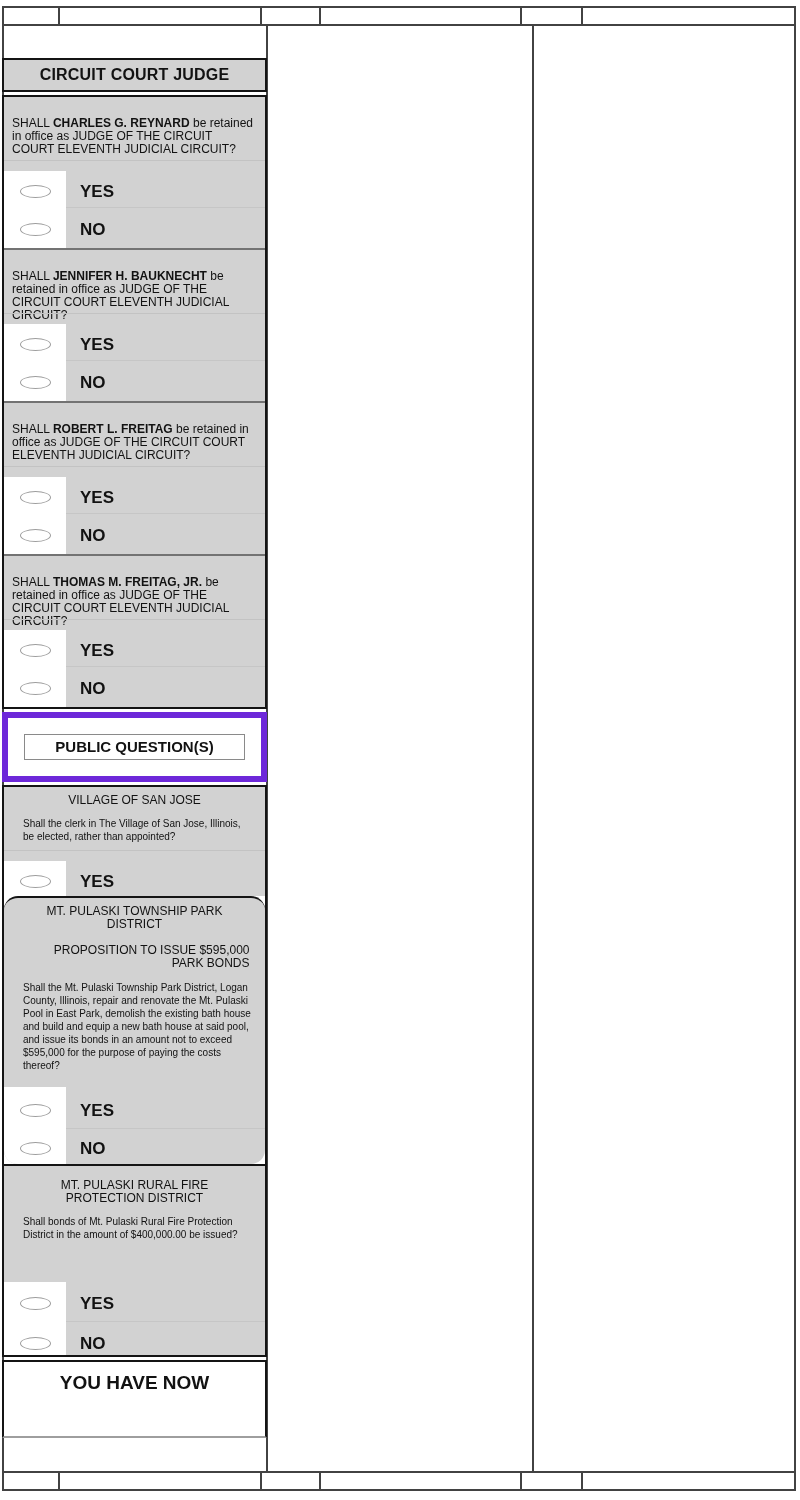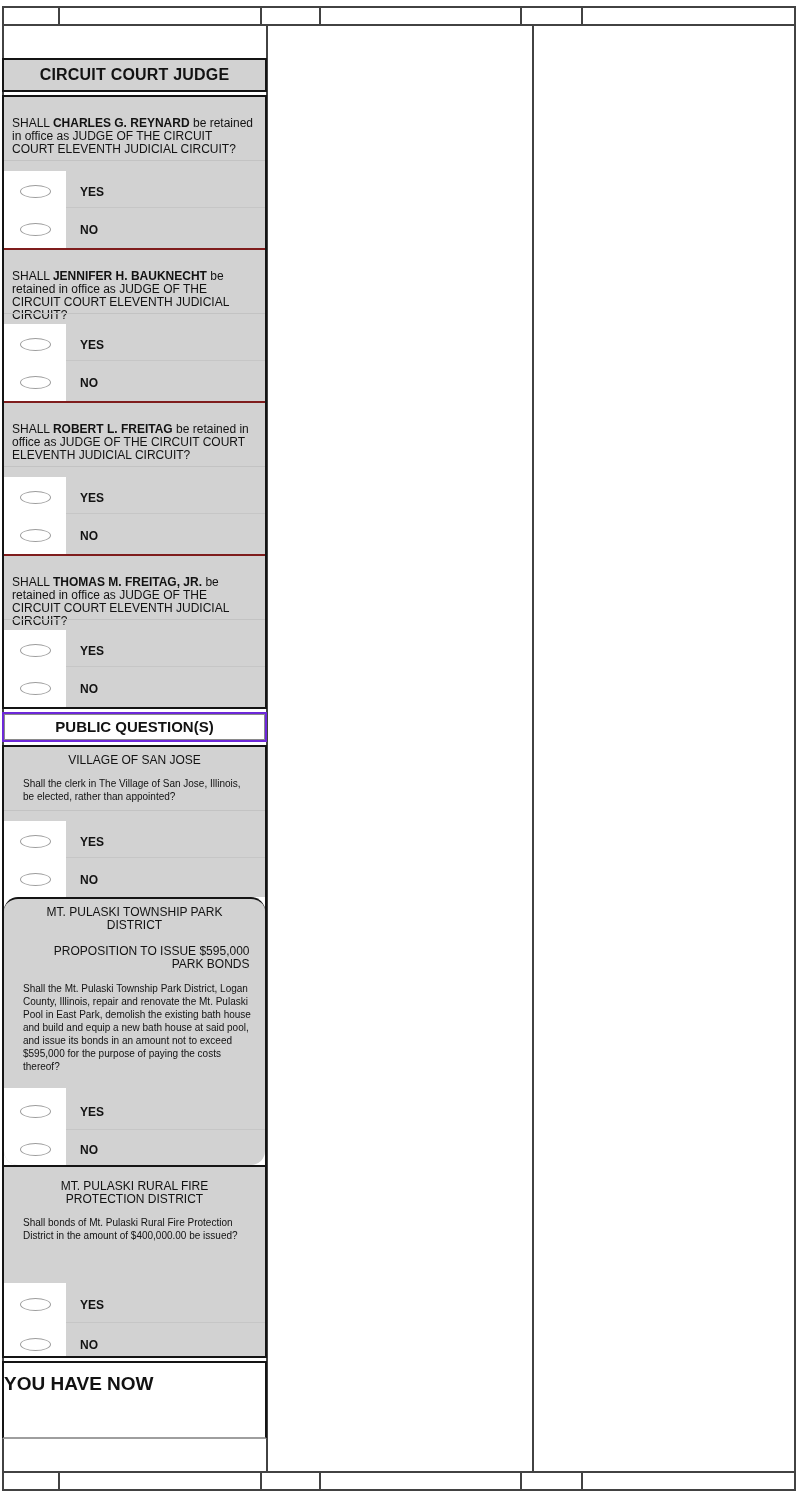--- a/index.html
+++ b/index.html
@@ -22,57 +22,57 @@
 
   
   .content-col{position:absolute;left:2px;top:58px;width:265px;}
   .content-col > *{box-sizing:border-box;width:265px;}
 
   .header-box{height:34px;border:2px solid #141414;background:#d2d2d2;margin-bottom:3px;
               display:flex;align-items:center;justify-content:center;
               font-weight:bold;font-size:16px;letter-spacing:0.2px;}
 
   .judicial-box{border:2px solid #141414;margin-bottom:3px;}
-  .qblock{position:relative;height:151px;background:#d2d2d2;border-top:2px solid #7f1d1d;overflow:hidden;}
+  .qblock{position:relative;height:151px;background:#d2d2d2;border-top:2px solid #737373;overflow:hidden;}
   .qblock:first-child{border-top:none;}
   .q-text{padding:20px 12px 0 8px;font-size:12px;line-height:13px;}
 
   .oval-area{position:absolute;left:0;top:74px;bottom:0;width:62px;background:#ffffff;}
   .sep1{position:absolute;left:0;right:0;top:63px;height:1px;background:#c3c3c3;}
   .sep2{position:absolute;left:62px;right:0;top:110px;height:1px;background:#c6c6c6;}
 
   .opt{position:absolute;left:0;height:20px;width:100%;}
   .opt .oval{position:absolute;left:16px;top:3px;width:31px;height:13px;background:#fff;
              border:1px solid #9d9d9d;border-radius:50%;box-sizing:border-box;}
-  .opt .opt-label{position:absolute;left:76px;top:0;font-weight:bold;font-size:12px;line-height:20px;}
+  .opt .opt-label{position:absolute;left:76px;top:0;font-weight:bold;font-size:17px;line-height:20px;}
   .opt-yes{top:85px;} .opt-no{top:123px;}
 
-  .pq-box{border:2px solid #6d28d9;background:#fff;padding:0;margin-bottom:3px;}
+  .pq-box{border:6px solid #6d28d9;background:#fff;padding:16px;margin-bottom:3px;}
   .pq-inner{border:1px solid #8a8a8a;height:24px;text-align:center;
             font-weight:bold;font-size:15px;line-height:24px;}
 
   .public-box{border:2px solid #141414;}
   .pblock{position:relative;background:#d2d2d2;border-top:2px solid #141414;overflow:hidden;}
   .pblock:first-child{border-top:none;}
-  .pb-sj{height:150px;} .pb-park{height:266px;border-radius:14px;} .pb-fire{height:189px;}
+  .pb-sj{height:109px;} .pb-park{height:266px;border-radius:14px;} .pb-fire{height:189px;}
 
   .pq-title{padding-top:7px;margin:0 auto;max-width:210px;text-align:center;
             font-size:12px;line-height:13px;}
   .pb-fire .pq-title{padding-top:13px;}
   .pq-subtitle{margin:13px auto 0;max-width:230px;text-align:right;font-size:12px;line-height:13px;}
   .pq-body{padding:10px 12px 0 19px;font-size:10px;line-height:13px;}
   .pb-park .pq-body{padding-top:11px;}
 
   .pb-park .oval-area{top:189px;} .pb-fire .oval-area{top:116px;}
   .pb-park .opt-yes{top:203px;} .pb-park .opt-no{top:241px;}
   .pb-fire .opt-yes{top:128px;} .pb-fire .opt-no{top:168px;}
   .pb-park .sep2{top:230px;} .pb-fire .sep2{top:155px;}
 
   .footer-box{margin-top:3px;height:78px;border:2px solid #141414;border-bottom-color:#9e9e9e;
-              background:#fff;text-align:left;font-weight:bold;font-size:19px;line-height:20px;
+              background:#fff;text-align:center;font-weight:bold;font-size:19px;line-height:20px;
               padding-top:11px;}
 </style>
 </head>
 <body>
 
 <div class="page">
 
   <div class="strip strip-top">
     <div class="strip-cell sc1"></div>
     <div class="strip-cell sc2"></div>

